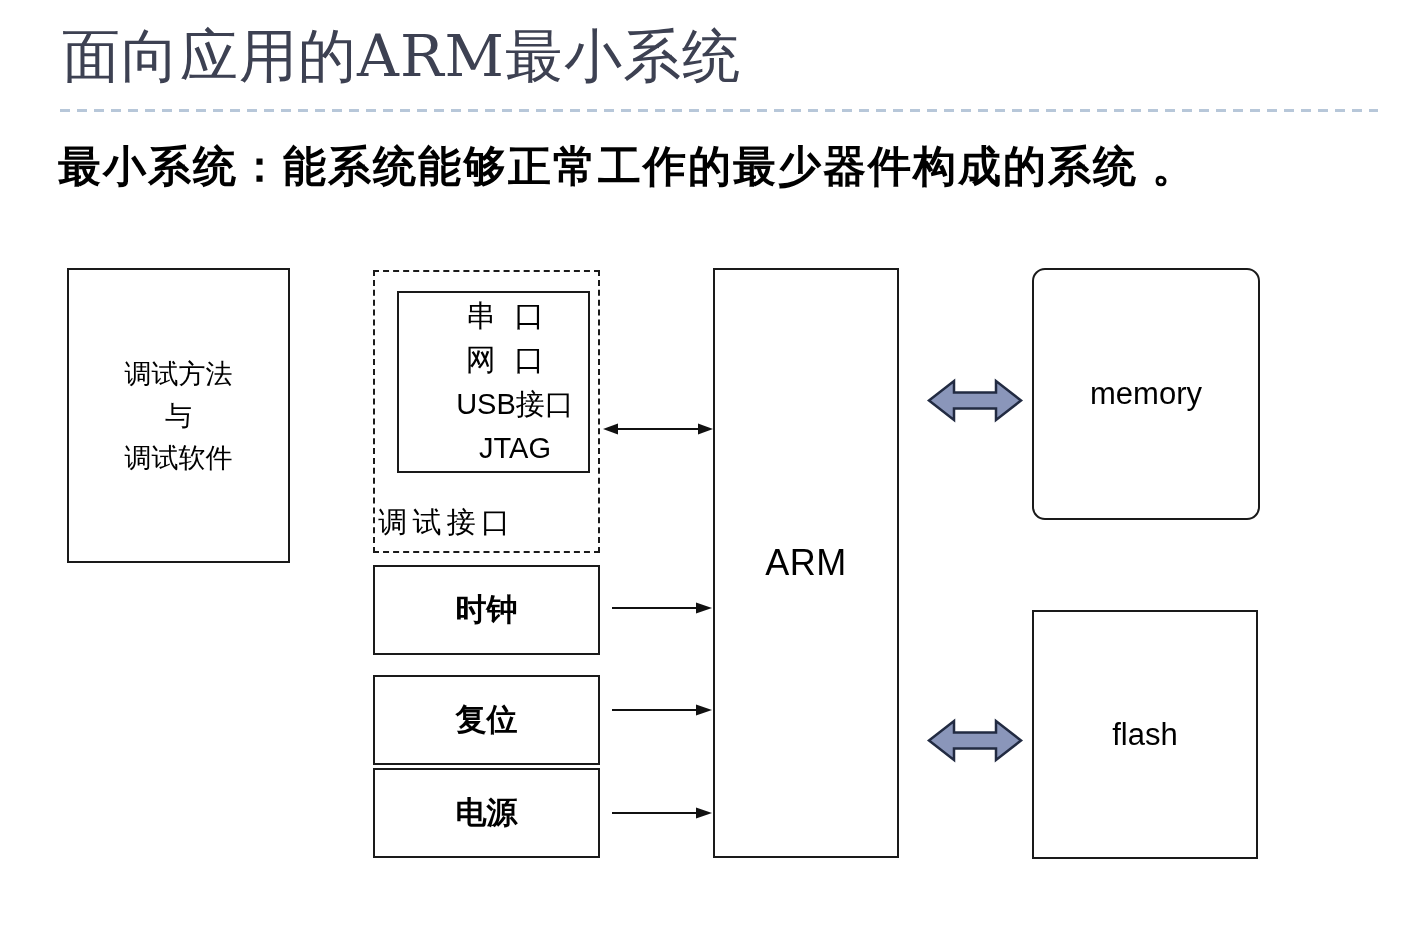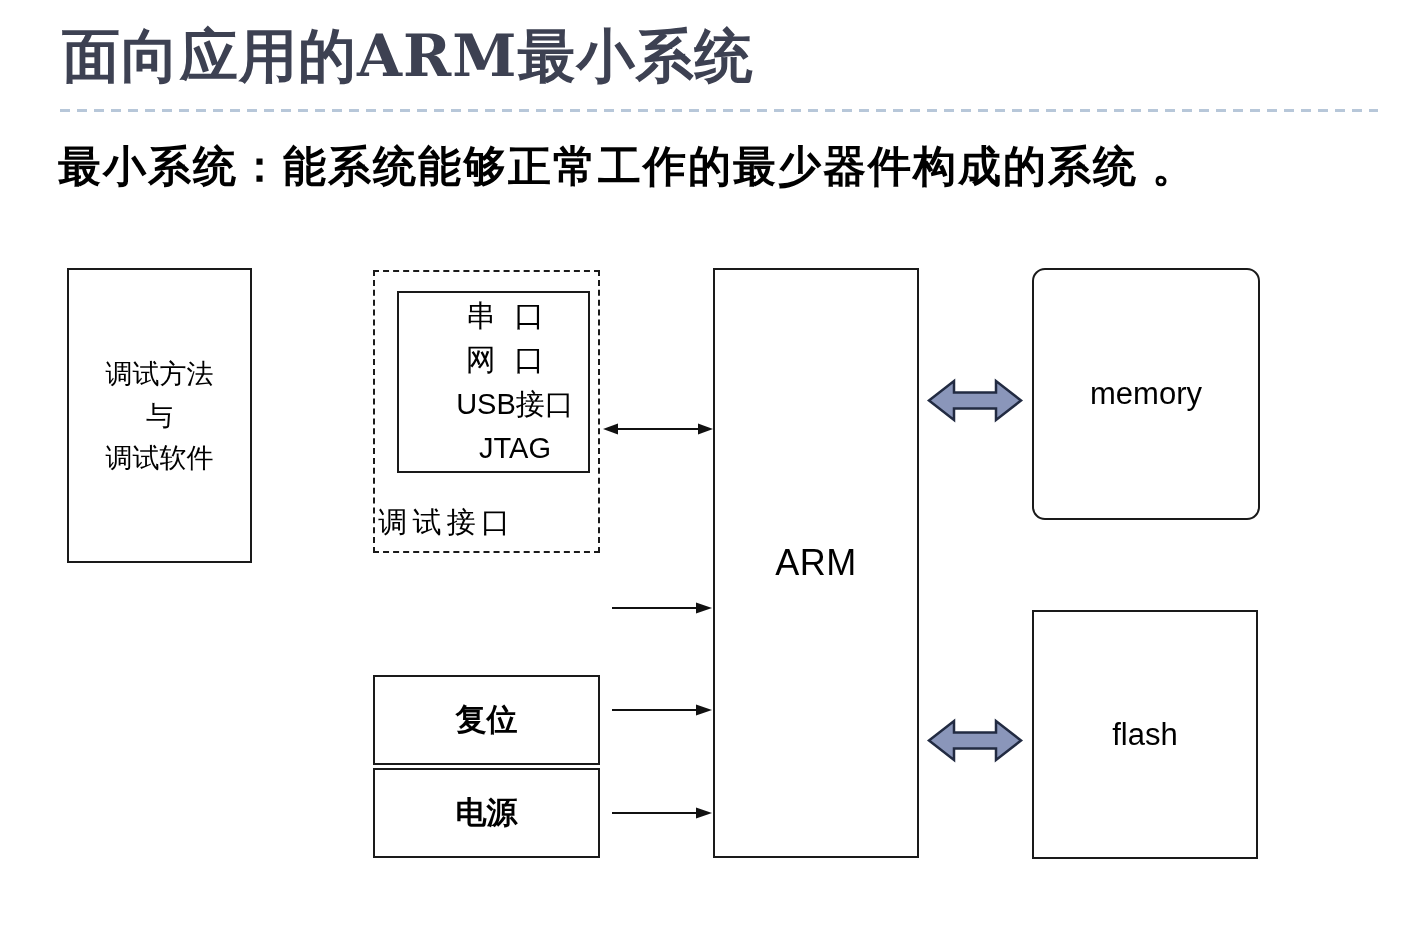--- a/index.html
+++ b/index.html
@@ -13,21 +13,21 @@
     color: #000;
   }
   .serif { font-family: "DejaVu Serif", "Liberation Serif", serif; }
   .sans  { font-family: "Liberation Sans", "DejaVu Sans", sans-serif; }
 
   .title {
     position: absolute;
     left: 62px; top: 22px;
     margin: 0;
     font-family: "DejaVu Serif", "Liberation Serif", serif;
-    font-weight: 700;
+    font-weight: 400;
     font-size: 58px;
     line-height: 1.2;
     letter-spacing: 1px;
     color: var(--title-text);
     white-space: nowrap;
   }
   .divider {
     position: absolute;
     left: 60px; top: 109px;
     width: 1318px; height: 3px;
@@ -48,21 +48,21 @@
     position: absolute;
     border: 2px solid var(--box-border);
     background: #fff;
     box-sizing: border-box;
     display: flex;
     align-items: center;
     justify-content: center;
     text-align: center;
   }
   .tools {
-    left: 67px; top: 268px; width: 185px; height: 295px;
+    left: 67px; top: 268px; width: 223px; height: 295px;
     flex-direction: column;
     font-size: 27px;
     line-height: 42px;
   }
   .dashed-group {
     position: absolute;
     left: 373px; top: 270px; width: 227px; height: 283px;
     border: 2px dashed var(--box-border);
     box-sizing: border-box;
     background: transparent;
@@ -82,21 +82,21 @@
     font-size: 29px;
     letter-spacing: 0.18em;
     padding-left: 0.18em;
     box-sizing: border-box;
   }
   .small { left: 373px; width: 227px; height: 90px; font-size: 31px; font-weight: 700; }
   .clock { top: 565px; }
   .reset { top: 667px; margin-top: 8px; }
   .power { top: 768px; }
 
-  .arm   { left: 713px;  top: 268px; width: 206px; height: 590px; font-size: 36px; letter-spacing: 0.5px; }
+  .arm   { left: 713px;  top: 268px; width: 186px; height: 590px; font-size: 36px; letter-spacing: 0.5px; }
   .mem   { left: 1032px; top: 268px; width: 228px; height: 252px; font-size: 31px; border-radius: 13px; }
   .flash { left: 1032px; top: 610px; width: 226px; height: 249px; font-size: 31px; }
 
   svg.arrow { position: absolute; overflow: visible; }
   svg.arrow line { stroke: var(--arrow-color); stroke-width: 2.2; }
   svg.arrow polygon { fill: var(--arrow-color); stroke: none; }
   svg.blockarrow { position: absolute; overflow: visible; }
   svg.blockarrow polygon {
     fill: var(--block-arrow-fill);
     stroke: var(--block-arrow-stroke);
@@ -121,20 +121,21 @@
 
   <div class="dashed-group"></div>
   <div class="box ports">
     <div class="pline serif wide">串口</div>
     <div class="pline serif wide">网口</div>
     <div class="pline sans latin">USB接口</div>
     <div class="pline sans latin">JTAG</div>
   </div>
   <div class="iface-label serif">调试接口</div>
 
+  <div class="box small serif clock">时钟</div>
   <div class="box small serif reset">复位</div>
   <div class="box small serif power">电源</div>
 
   <div class="box arm sans">ARM</div>
   <div class="box mem sans">memory</div>
   <div class="box flash sans">flash</div>
 
   <svg class="arrow" style="left:602px; top:421px;" width="112" height="16">
     <line x1="14" y1="8" x2="98" y2="8"></line>
     <polygon points="1,8 16,2.5 16,13.5"></polygon>

